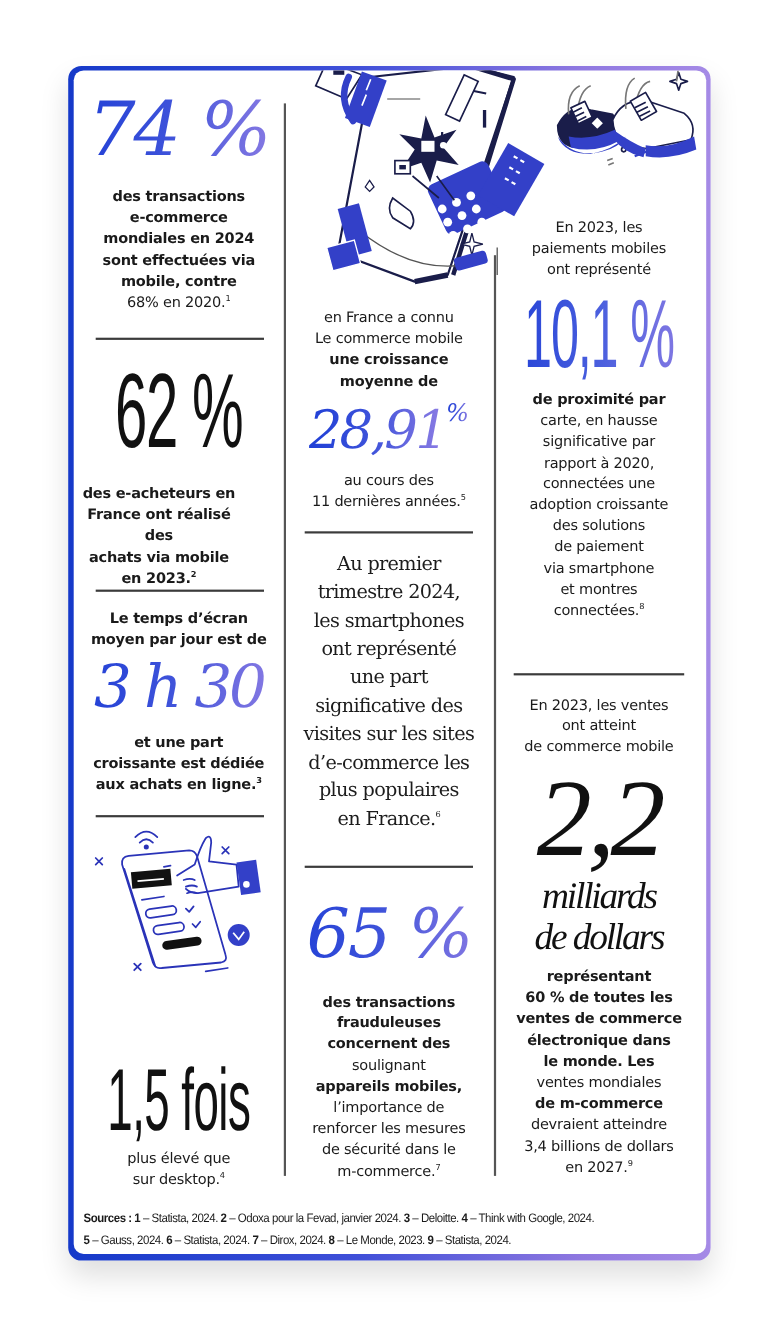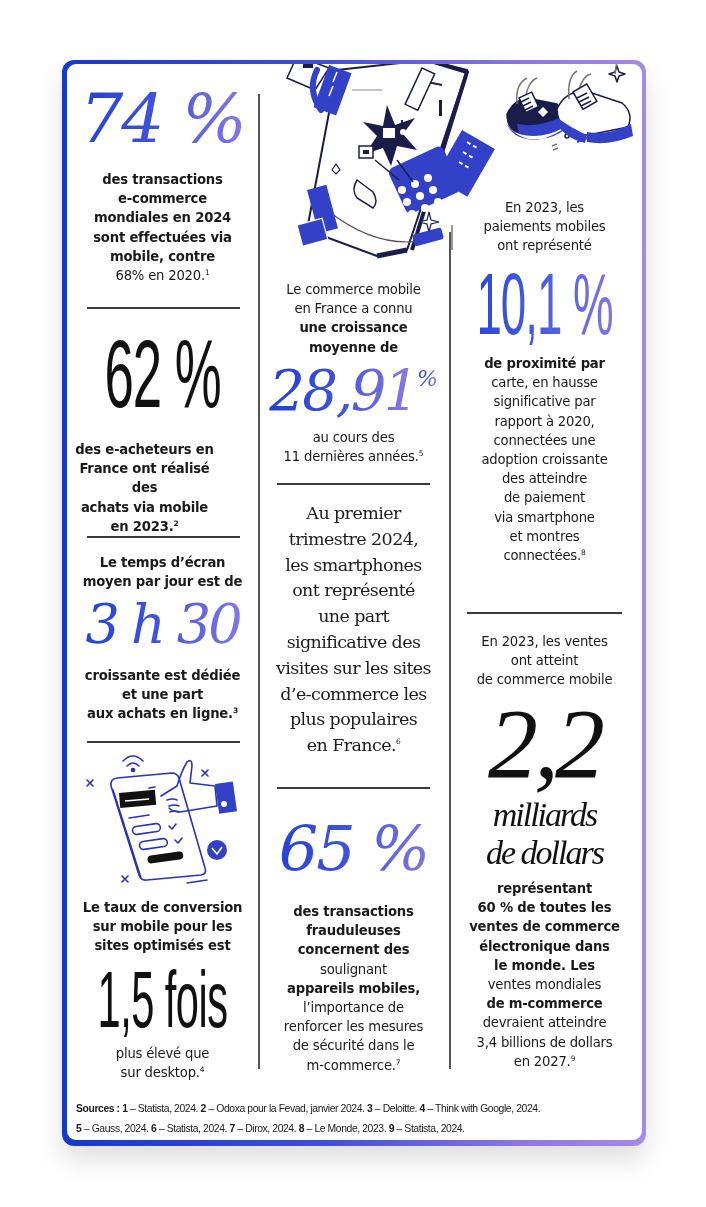--- a/index.html
+++ b/index.html
@@ -102,22 +102,22 @@
     <div class="hrule" style="left:20px; top:472px; width:153px;"></div>
 
     <div class="abs center body-text" style="left:0; top:489px; width:191px;">
       <div>Le temps d’écran</div>
       <div>moyen par jour est de</div>
     </div>
     <div class="abs center" style="left:0; top:528px; width:191px;">
       <div class="serif-italic-grad" style="font-size:54px; line-height:66px; letter-spacing:-3px;">3 h 30</div>
     </div>
     <div class="abs center body-text" style="left:0; top:602px; width:191px;">
+      <div>et une part</div>
       <div>croissante est dédiée</div>
-      <div>et une part</div>
       <div><span>aux achats en ligne.</span><span class="sup">3</span></div>
     </div>
     <div class="hrule" style="left:20px; top:677px; width:153px;"></div>
 
     <svg class="abs" style="left:10px; top:684px;" width="175" height="140" viewBox="0 0 175 140">
       <g fill="none" stroke="#2a33b8" stroke-width="1.6" stroke-linecap="round" stroke-linejoin="round">
         <path d="M40 30 L95 25 Q100 25 102 30 L128 120 Q130 126 124 127 L70 132 Q64 133 62 127 L34 38 Q33 31 40 30 Z"></path>
         <path d="M36 42 L64 130"></path>
         <path d="M78 39 L72 40"></path>
         <path d="M50 18 q6 -6 12 0 M46 13 q10 -10 20 0"></path>
@@ -133,25 +133,20 @@
       </g>
       <rect x="42" y="45" width="36" height="15" fill="#111" transform="rotate(-5 42 45)"></rect>
       <path d="M48 53 L72 51" stroke="#fff" stroke-width="1.5"></path>
       <rect x="70" y="108" width="36" height="8" rx="4" fill="#111" transform="rotate(-8 70 108)"></rect>
       <rect x="138" y="36" width="18" height="30" fill="#3340c8" transform="rotate(-8 138 36)"></rect>
       <circle cx="147" cy="56" r="3" fill="#fff"></circle>
       <circle cx="140" cy="102" r="10" fill="#3340c8"></circle>
       <path d="M135 100 l5 6 l5 -7" stroke="#fff" stroke-width="1.6" fill="none"></path>
     </svg>
 
-    <div class="abs center body-text" style="left:0; top:834px; width:191px;">
-      <div>Le taux de conversion</div>
-      <div>sur mobile pour les</div>
-      <div>sites optimisés est</div>
-    </div>
     <div class="abs center" style="left:0; top:896px; width:191px;">
       <div class="condensed-black" style="font-size:80px; line-height:80px; transform:scaleX(0.52); letter-spacing:-1px; margin-left:-80px; width:351px;">1,5 fois</div>
     </div>
     <div class="abs center body-text" style="left:0; top:980px; width:191px; font-weight:normal;">
       <div>plus élevé que</div>
       <div><span>sur desktop.</span><span class="sup">4</span></div>
     </div>
 
     <svg class="abs" style="left:200px; top:-4px;" width="250" height="200" viewBox="0 0 250 200">
       <g fill="none" stroke="#1a1d4a" stroke-width="2" stroke-linejoin="round">
@@ -192,27 +187,27 @@
       <path d="M108 100 L132 120 M130 100 L146 122" stroke="#1a1d4a" stroke-width="1.5"></path>
       <rect x="40" y="130" width="20" height="45" fill="#3340c8" transform="rotate(-15 40 130)"></rect>
       <rect x="30" y="165" width="26" height="22" fill="#3340c8" stroke="#fff" stroke-width="1.2" transform="rotate(-15 30 165)"></rect>
       <path d="M65 110 l4 -6 l4 6 l-4 4 Z" fill="#fff" stroke="#1a1d4a" stroke-width="1.2"></path>
       <path d="M160 160 l2 -8 l2 8 l8 2 l-8 2 l-2 8 l-2 -8 l-8 -2 Z" fill="#fff" stroke="#1a1d4a" stroke-width="1.2"></path>
       <rect x="145" y="175" width="30" height="12" rx="3" fill="#3340c8" transform="rotate(-15 145 175)"></rect>
       <path d="M185 165 L185 190" stroke="#555" stroke-width="1.2"></path>
     </svg>
 
     <div class="abs center body-text" style="left:191px; top:216px; width:191px;">
+      <div style="font-weight:normal;">en France a connu</div>
       <div style="font-weight:normal;">Le commerce mobile</div>
-      <div style="font-weight:normal;">en France a connu</div>
       <div>une croissance</div>
       <div>moyenne de</div>
     </div>
     <div class="abs center" style="left:191px; top:296px; width:191px;">
-      <span class="serif-italic-grad" style="font-size:56px; line-height:62px; letter-spacing:-2.5px;text-align:right;">28,91</span><span class="serif-italic-grad" style="font-size:22px; vertical-align:24px; letter-spacing:0;">%</span>
+      <span class="serif-italic-grad" style="font-size:48px; line-height:62px; letter-spacing:-2.5px;text-align:right;">28,91</span><span class="serif-italic-grad" style="font-size:22px; vertical-align:24px; letter-spacing:0;">%</span>
     </div>
     <div class="abs center body-text" style="left:191px; top:364px; width:191px; font-weight:normal;">
       <div>au cours des</div>
       <div><span>11 dernières années.</span><span class="sup">5</span></div>
     </div>
     <div class="hrule" style="left:210px; top:419px; width:153px;"></div>
 
     <div class="abs center serif-plain" style="left:191px; top:437px; width:191px;">
       <div>Au premier</div>
       <div>trimestre 2024,</div>
@@ -275,21 +270,21 @@
     <div class="abs center" style="left:382px; top:196px; width:191px; height:90px; overflow:visible;">
       <div class="condensed-grad" style="font-size:88px; line-height:88px; transform:scaleX(0.52); transform-origin:center top; letter-spacing:-2px; margin-left:-80px; width:351px;">10,1 %</div>
     </div>
     <div class="abs center body-text" style="left:382px; top:290px; width:191px;">
       <div>de proximité par</div>
       <div style="font-weight:normal;">carte, en hausse</div>
       <div style="font-weight:normal;">significative par</div>
       <div style="font-weight:normal;">rapport à 2020,</div>
       <div style="font-weight:normal;">connectées une</div>
       <div style="font-weight:normal;">adoption croissante</div>
-      <div style="font-weight:normal;">des atteindre</div>
+      <div style="font-weight:normal;">des solutions</div>
       <div style="font-weight:normal;">de paiement</div>
       <div style="font-weight:normal;">via smartphone</div>
       <div style="font-weight:normal;">et montres</div>
       <div style="font-weight:normal;"><span>connectées.</span><span class="sup">8</span></div>
     </div>
     <div class="hrule" style="left:400px; top:548px; width:155px;"></div>
 
     <div class="abs center body-text" style="left:382px; top:568px; width:191px; font-weight:normal;">
       <div>En 2023, les ventes</div>
       <div>ont atteint</div>

